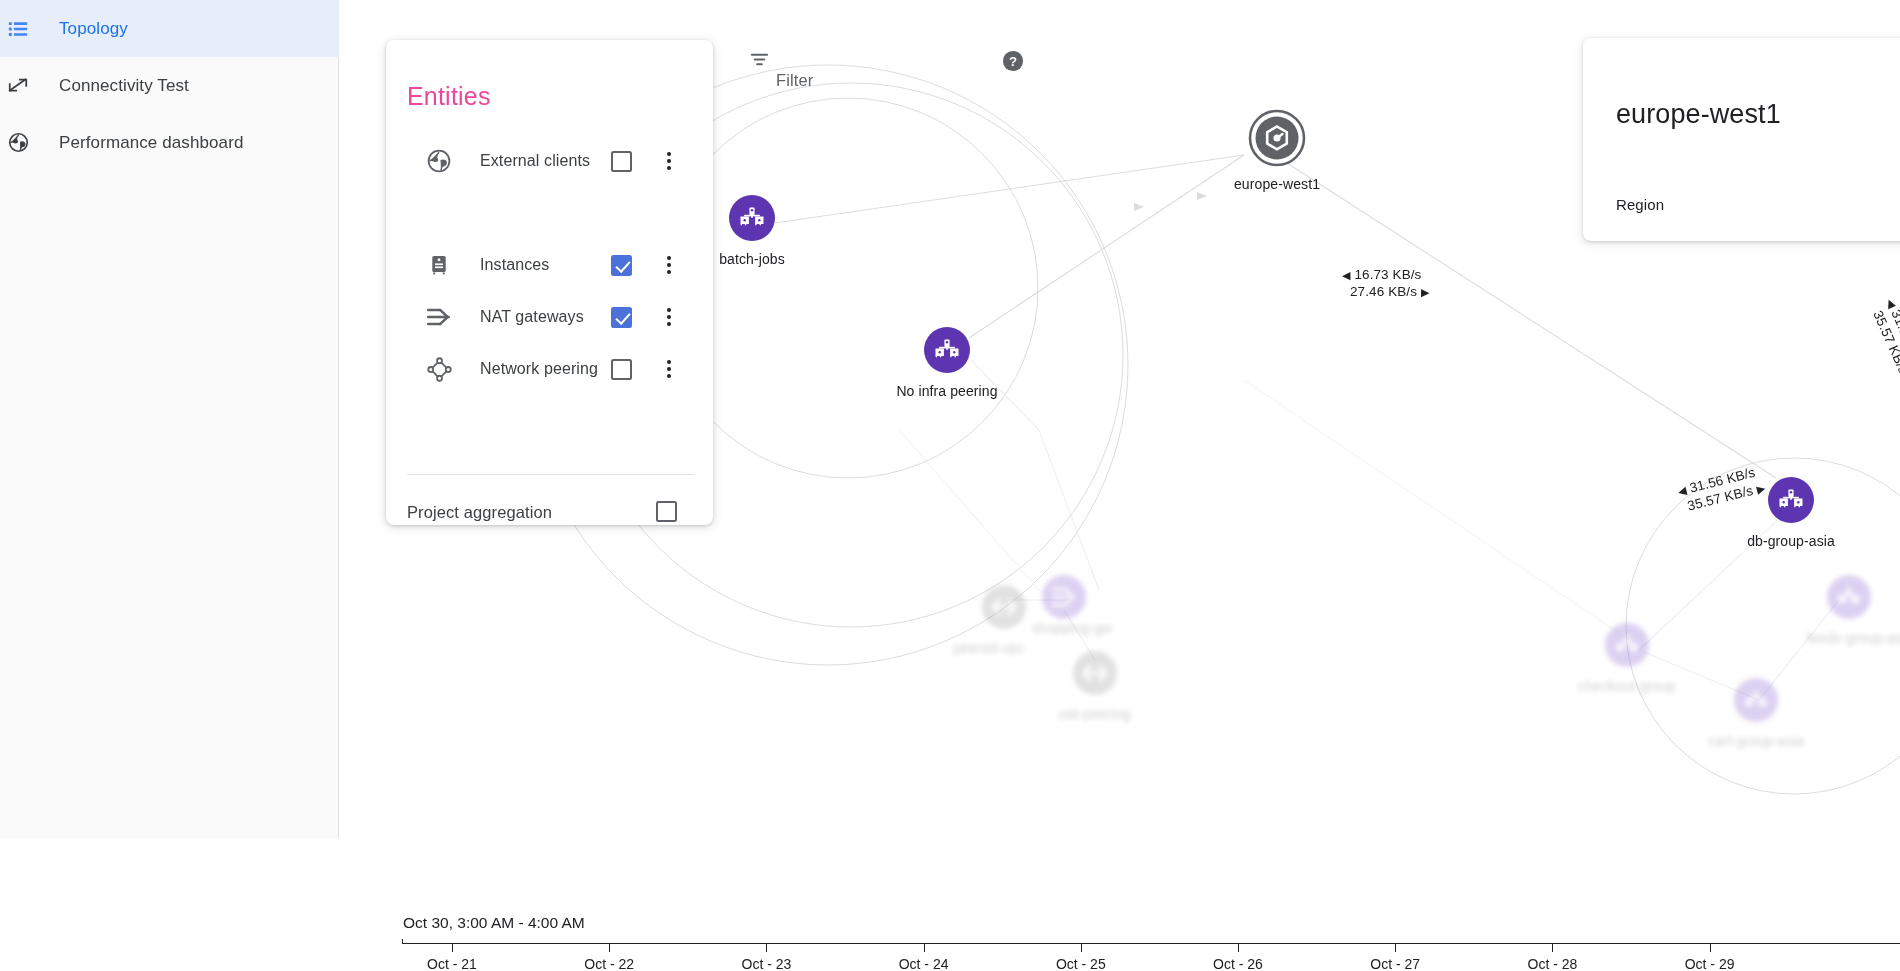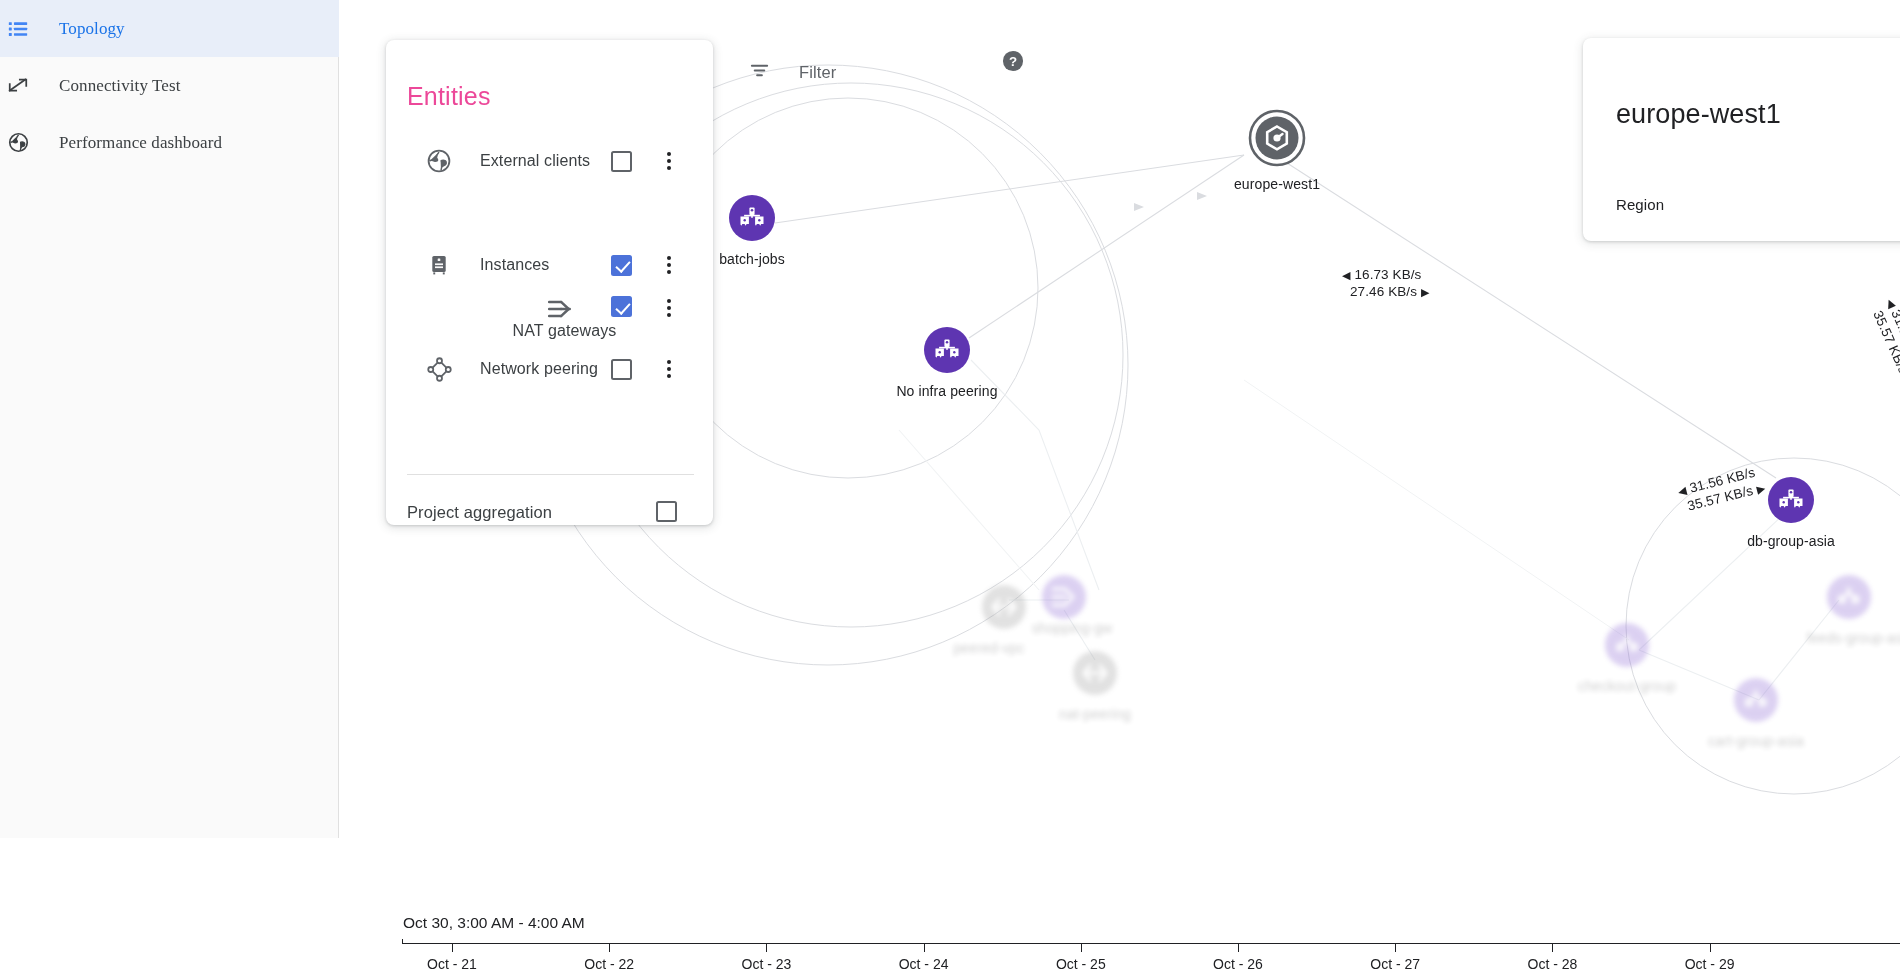--- a/index.html
+++ b/index.html
@@ -11,21 +11,20 @@
     font-family: "Liberation Sans", sans-serif;
     -webkit-font-smoothing: antialiased;
   }
 
   
   #sidebar {
     position: absolute; left: 0; top: 0;
     width: 339px; height: 838px;
     background: #fafafa;
     border-right: 1px solid #e0e0e0;
-    font-family: Liberation Serif, serif;
   }
   .nav-item {
     position: absolute;
     left: 0; width: 339px; height: 57px;
     display: flex; align-items: center;
     cursor: pointer;
   }
   .nav-item.active { background: #e8eef9; }
   .nav-icon {
     width: 24px; height: 24px;
@@ -116,22 +115,23 @@
   #proj-agg-cb {
     position: absolute; left: 249px; top: 9px;
     width: 21px; height: 21px;
     border: 2px solid #5f6368; border-radius: 2.5px; background: #fff;
     cursor: pointer;
   }
 
   
   #filter-bar {
     position: absolute; left: 748px; top: 48px;
-    height: 34px; display: flex; align-items: flex-end;
+    height: 34px; display: flex; align-items: flex-start;
     z-index: 20;
+    flex-direction: column;
   }
   #filter-label {
     margin-left: 28px;
     font-size: 16.5px; color: #5f6368; letter-spacing: .1px;
   }
   #help-icon {
     position: absolute; left: 1002px; top: 50px;
     width: 22px; height: 22px;
     z-index: 20; cursor: pointer;
   }
@@ -445,21 +445,21 @@
     </span>
     <span class="entity-label">Instances</span>
     <span class="cb checked"></span>
     <span class="kebab">
         <i></i>
         <i></i>
         <i></i>
       </span>
   </div>
 
-  <div class="entity-row" style="top:256px;flex-direction:column;">
+  <div class="entity-row" style="top:256px;">
     <span class="entity-ico">
       <svg width="26" height="26" viewBox="0 0 24 24" stroke="#5f6368" fill="none" stroke-width="2.3" stroke-linecap="round" stroke-linejoin="round">
         <path d="M2 5.5 h11"></path>
           <path d="M2 12 h11"></path>
           <path d="M2 18.5 h11"></path>
         <path d="M13 5.5 L20 12 L13 18.5"></path>
         <path d="M13 12 h8"></path>
       </svg>
     </span>
     <span class="entity-label">NAT gateways</span>

